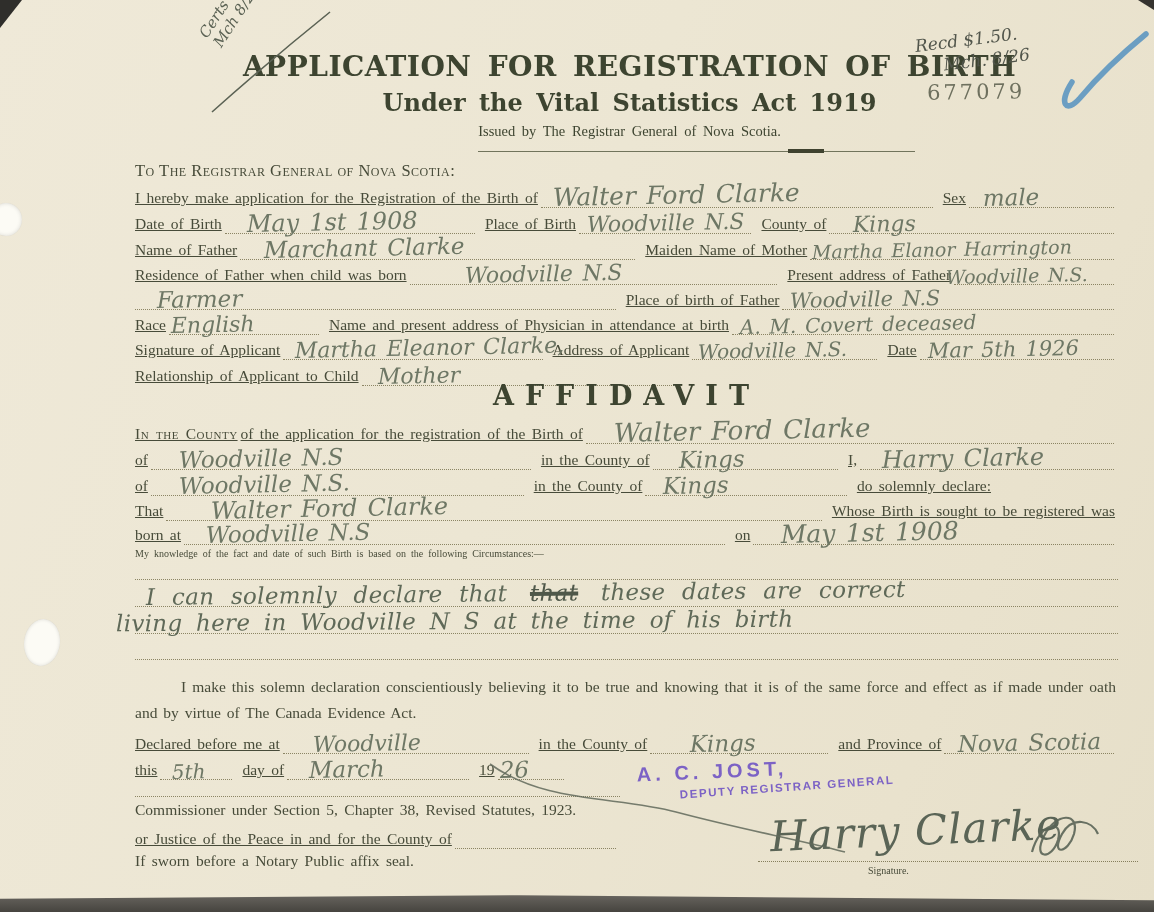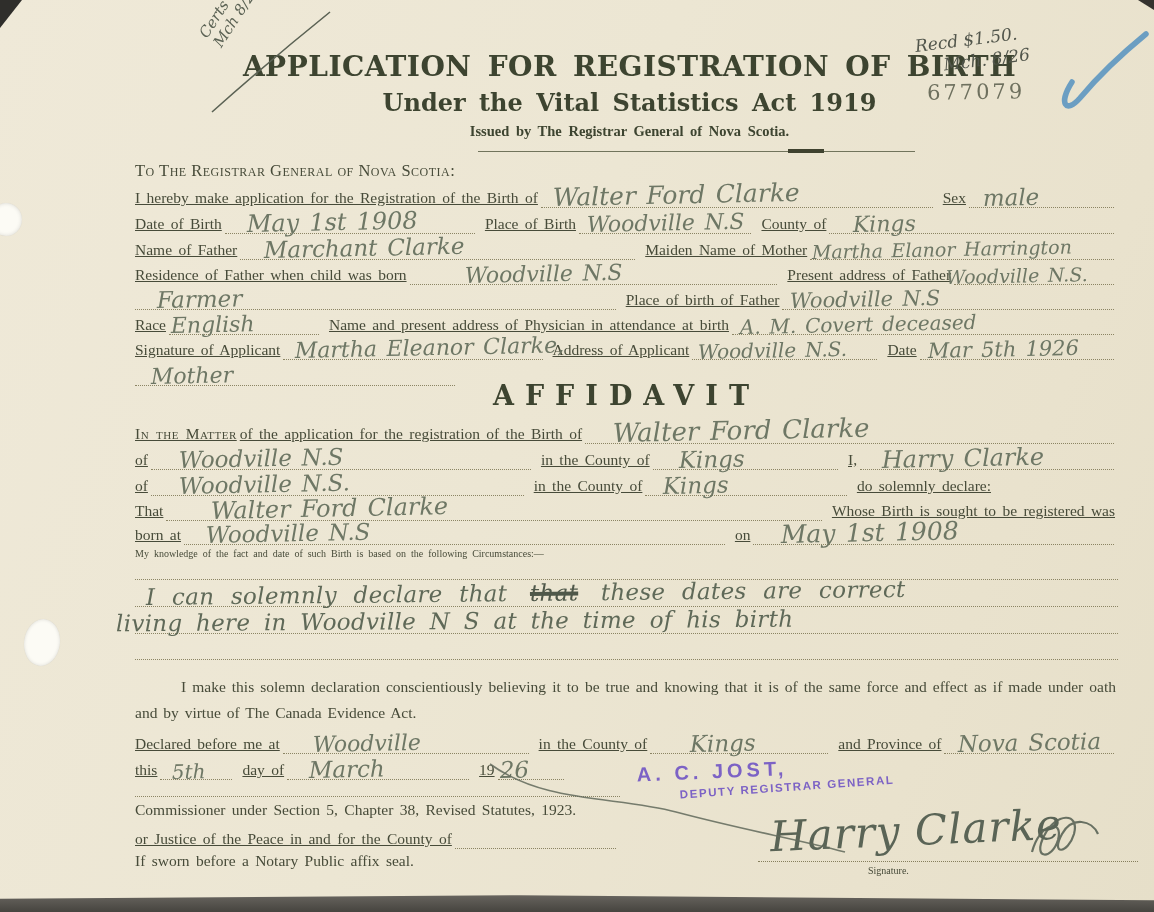--- a/index.html
+++ b/index.html
@@ -20,21 +20,21 @@
     border-top:28px solid #2f2e2b;border-right:22px solid transparent;}
   .corner-tr{position:absolute;top:0;right:0;width:0;height:0;
     border-top:10px solid #35332f;border-left:16px solid transparent;}
   .hole{position:absolute;background:#fcfbf5;border-radius:50%;
     box-shadow:inset 0 0 4px rgba(0,0,0,.14), 0 0 1px rgba(0,0,0,.08);}
   
   .ink{color:#474b39;}
   .hdr{position:absolute;left:135px;right:30px;text-align:center;color:#3d4430;}
   .hdr-title{top:50px;font-size:28px;font-weight:bold;font-family:"DejaVu Serif",serif;letter-spacing:.5px;word-spacing:6px;}
   .hdr-sub{top:88px;font-size:24px;font-weight:bold;font-family:"DejaVu Serif",serif;word-spacing:5px;}
-  .hdr-issued{top:123px;font-size:14.5px;font-weight:bold;word-spacing:3px;}
+  .hdr-issued{top:123px;font-size:14.5px;font-weight:normal;word-spacing:3px;}
   .hdr-rule{position:absolute;top:151px;left:478px;width:437px;height:2px;border-top:1.5px solid #71745c;}
   .hdr-rule i{position:absolute;left:71%;top:-3px;width:36px;height:4px;background:#3f422f;}
   .row{position:absolute;left:135px;right:36px;display:flex;align-items:flex-end;
     font-size:15.5px;color:#474b39;word-spacing:2.5px;height:24px;text-decoration:underline;}
   .lbl{white-space:nowrap;padding:0 3px 1px 0;}
   .lbl.after{padding-left:6px;}
   .sc{font-variant:small-caps;letter-spacing:.5px;}
   .fill{flex:1 1 0;border-bottom:1.5px dotted rgba(122,115,80,.85);position:relative;height:21px;margin-right:4px;}
   .spacer{border-bottom:none;}
   
@@ -171,30 +171,31 @@
   <span class="fill" style="flex:1">
     <i class="hw" style="left:6px;font-size:20px">Woodville N.S.</i>
   </span>
   <span class="lbl after">Date</span>
   <span class="fill" style="flex:1.05">
     <i class="hw" style="left:8px;font-size:21px">Mar 5th 1926</i>
   </span>
 </div>
 
 <div class="row" style="top:362px">
+  <span class="lbl">Relationship of Applicant to Child</span>
   <span class="fill" style="flex:0 0 320px">
     <i class="hw" style="left:16px;font-size:22px">Mother</i>
   </span>
   <span class="fill spacer" style="flex:1"></span>
 </div>
 
 <div class="affidavit-h">AFFIDAVIT</div>
 
 <div class="row" style="top:420px">
-  <span class="lbl sc">In the Matter</span>
+  <span class="lbl sc">In the County</span>
   <span class="lbl">of the application for the registration of the Birth of</span>
   <span class="fill" style="flex:1">
     <i class="hw" style="left:28px;font-size:26px">Walter Ford Clarke</i>
   </span>
 </div>
 
 <div class="row" style="top:446px">
   <span class="lbl">of</span>
   <span class="fill" style="flex:2.05">
     <i class="hw" style="left:28px;font-size:23px">Woodville N.S</i>

